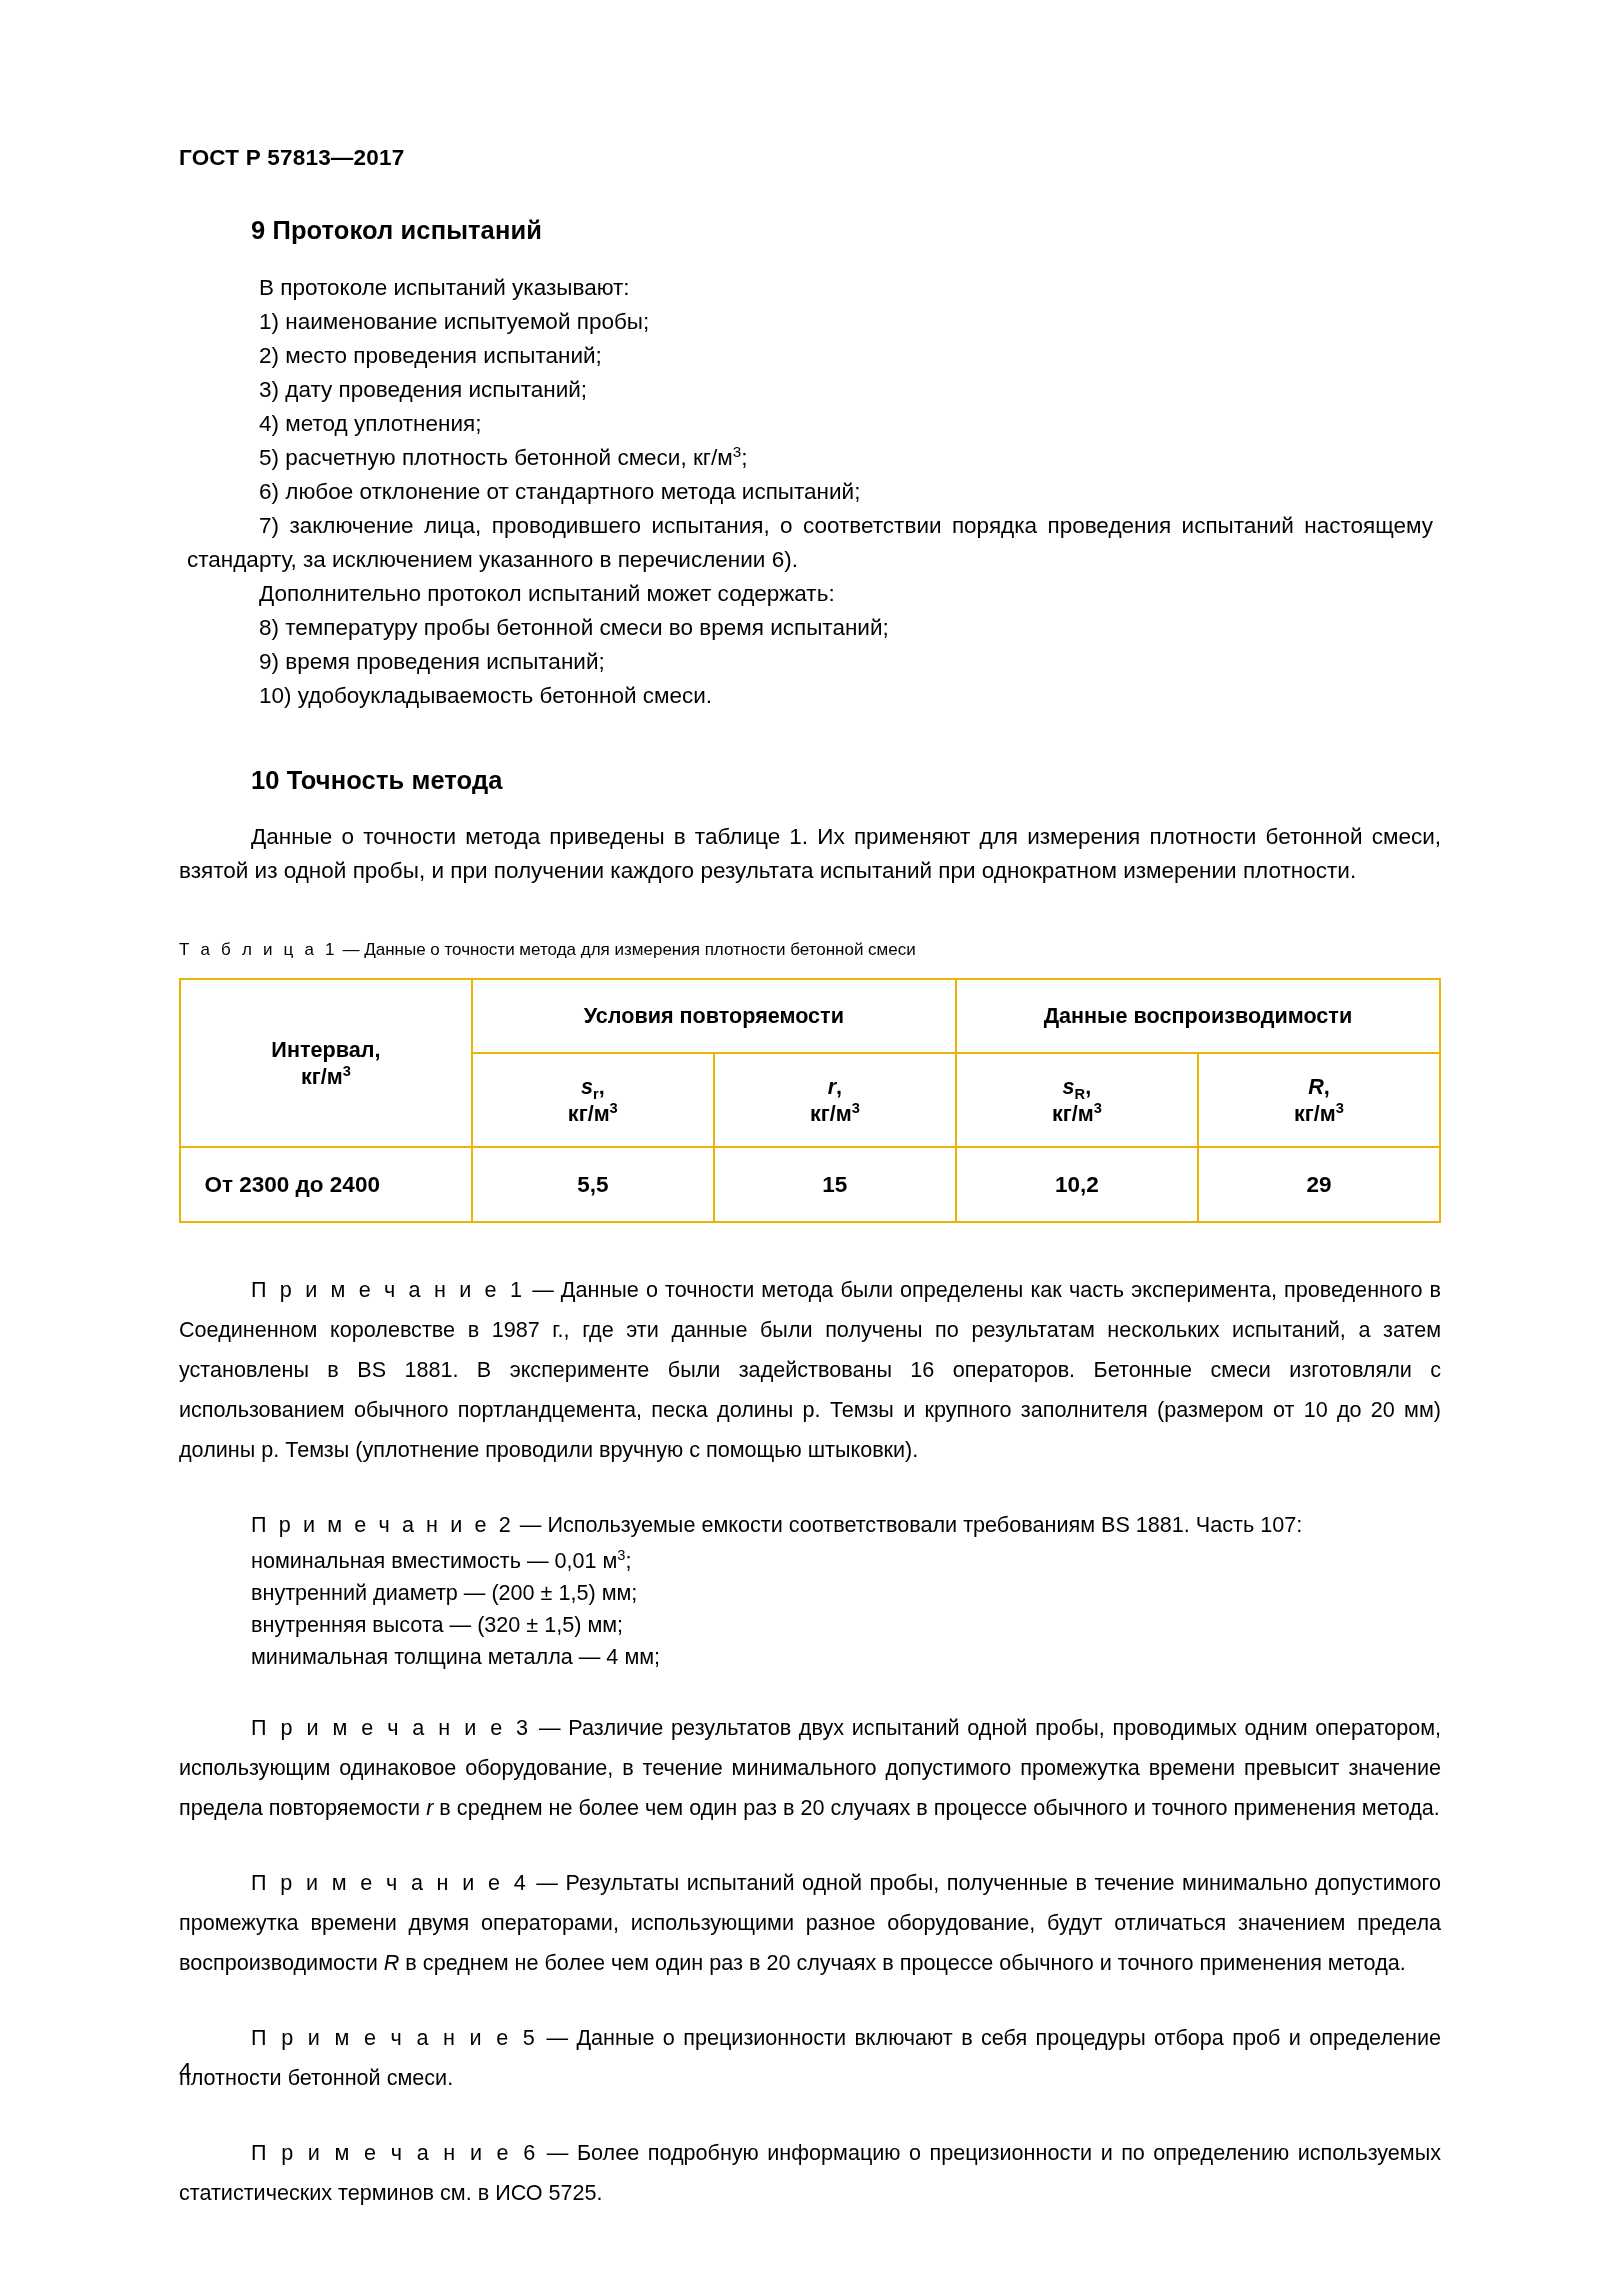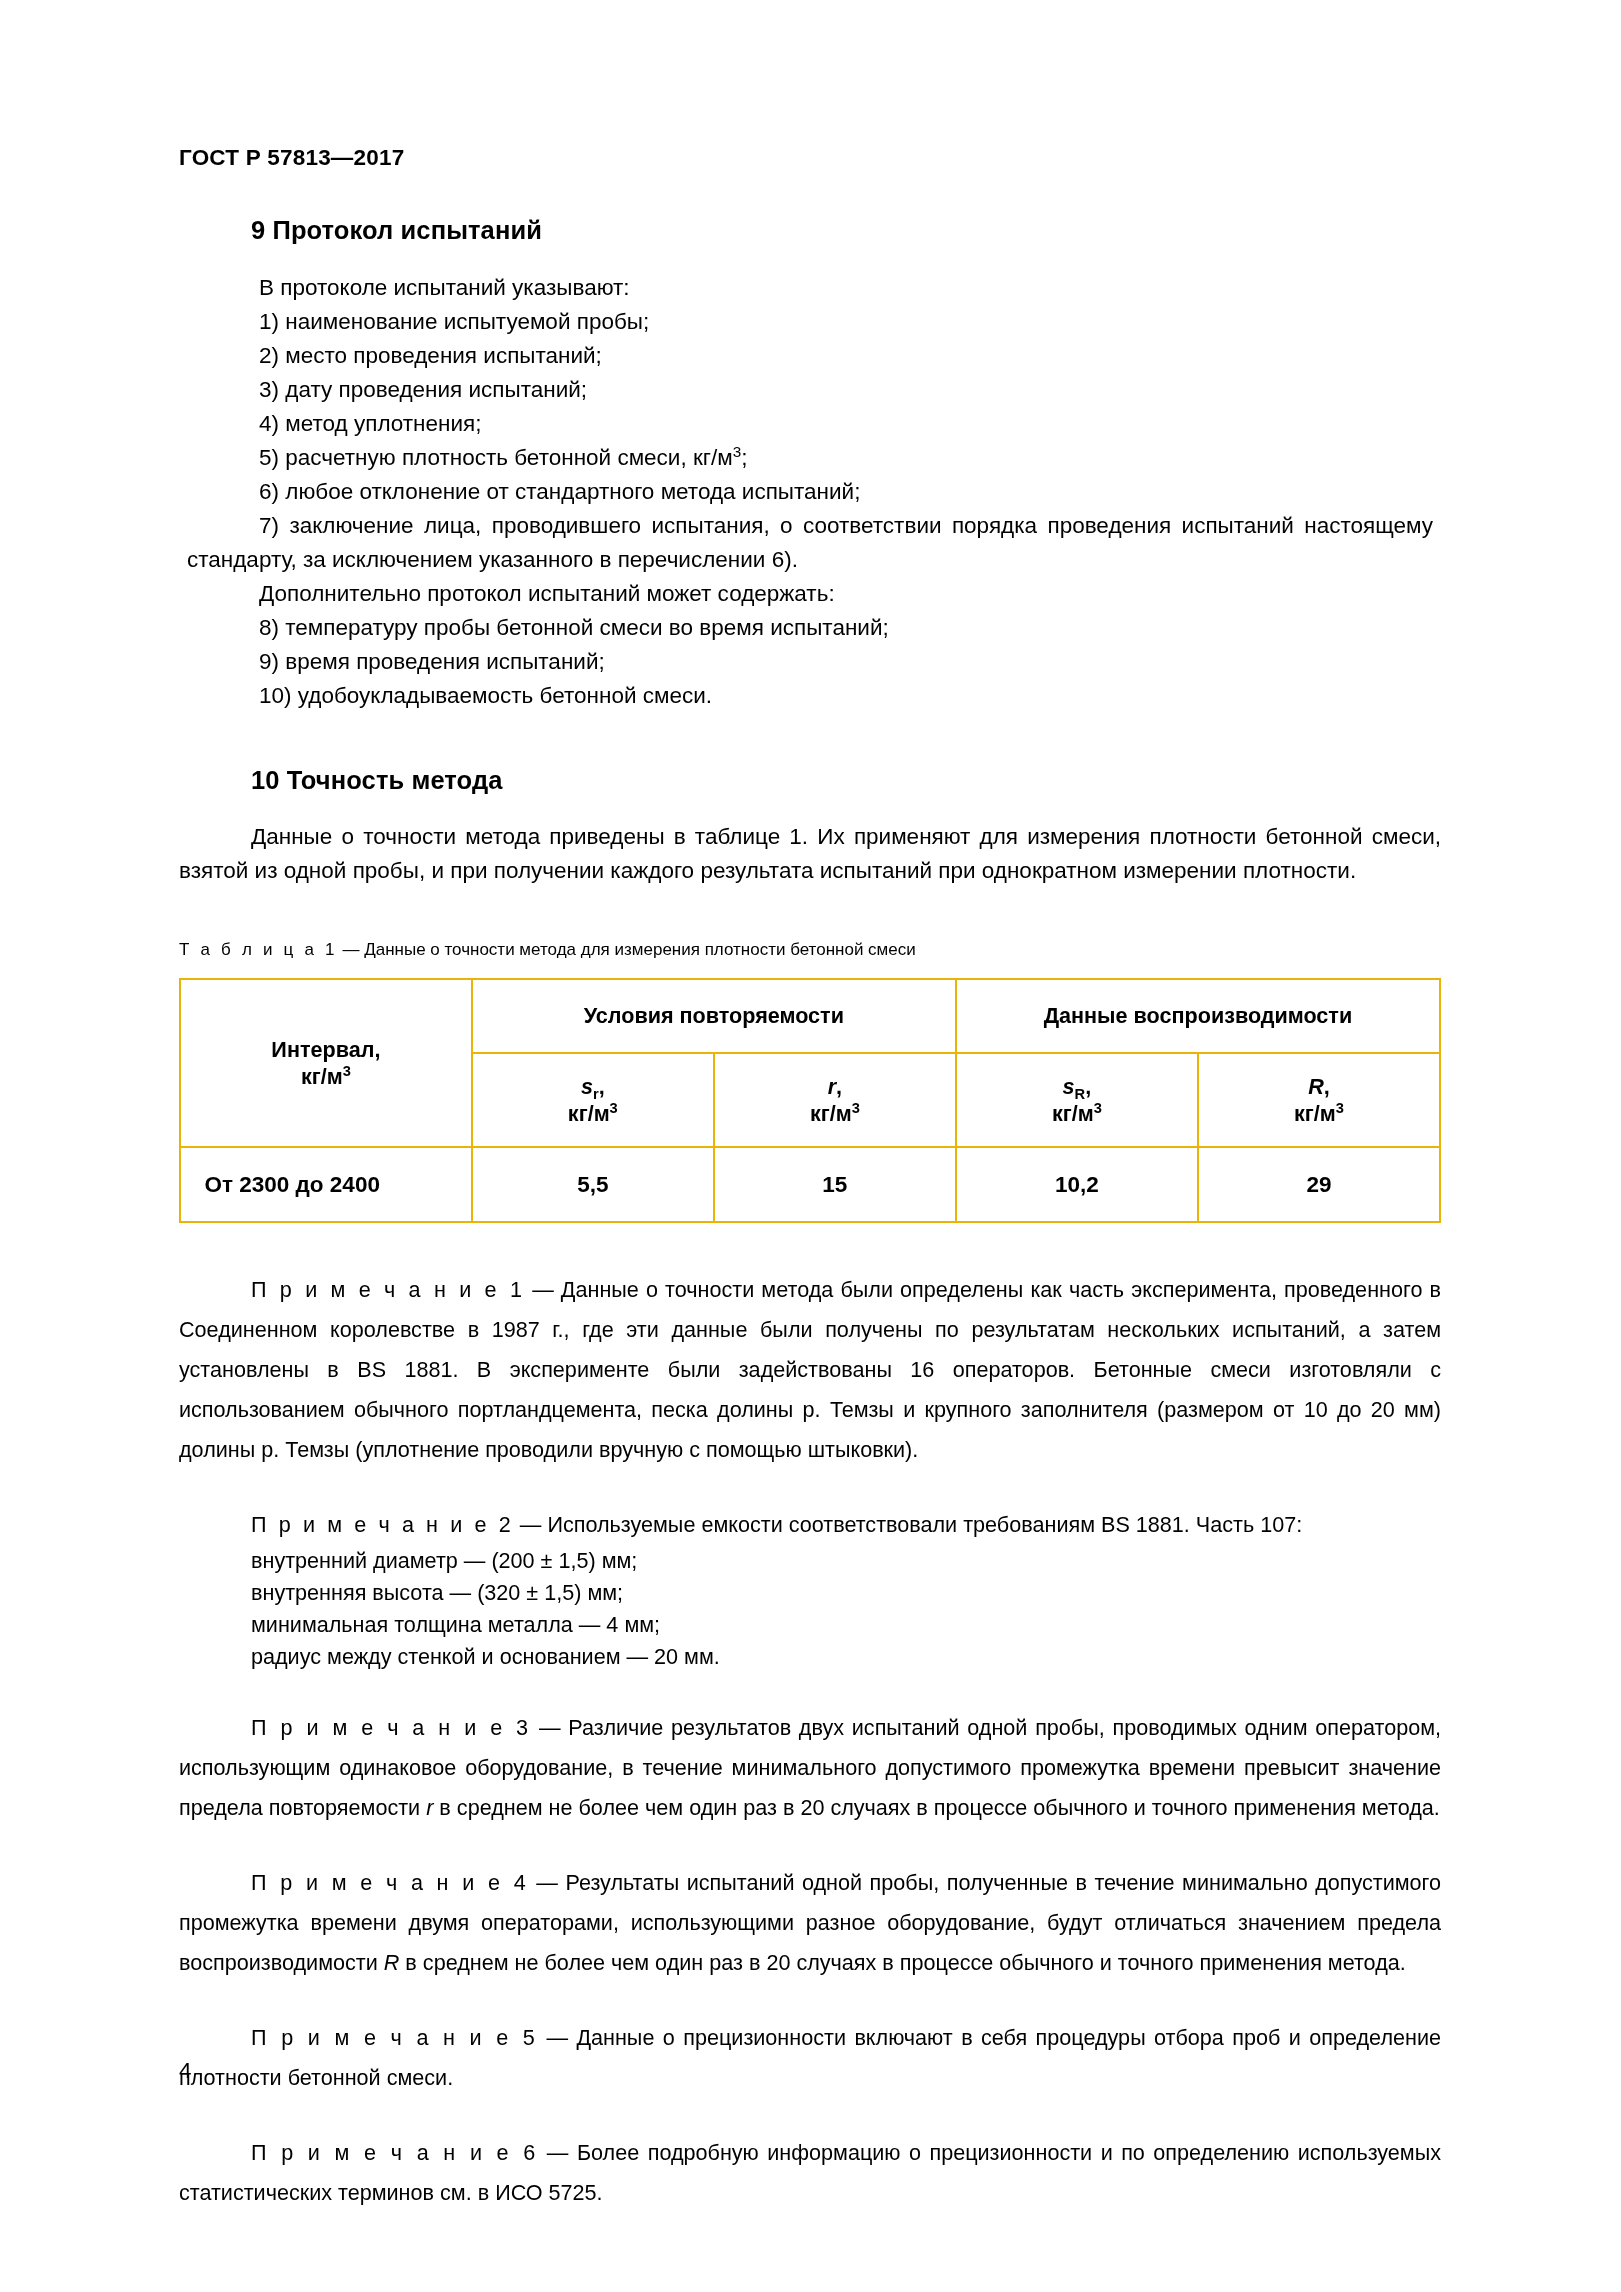--- a/index.html
+++ b/index.html
@@ -214,24 +214,24 @@
     </table>
 
     <div class="gap-lg"></div>
 
     <div class="note-block">
       <p class="note indent"><span class="note-label">П р и м е ч а н и е  1</span> <span>—</span> <span>Данные о точности метода были определены как часть эксперимента, проведенного в Соединенном королевстве в 1987 г., где эти данные были получены по результатам нескольких испытаний, а затем установлены в BS 1881. В эксперименте были задействованы 16 операторов. Бетонные смеси изготовляли с использованием обычного портландцемента, песка долины р. Темзы и крупного заполнителя (размером от 10 до 20 мм) долины р. Темзы (уплотнение проводили вручную с помощью штыковки).</span></p>
     </div>
 
     <div class="note-block">
       <p class="note indent"><span class="note-label">П р и м е ч а н и е  2</span> <span>—</span> <span>Используемые емкости соответствовали требованиям BS 1881. Часть 107:</span></p>
+      <p class="note-sub"><span>номинальная вместимость — 0,01 м</span><sup>3</sup><span>;</span></p>
       <p class="note-sub">внутренний диаметр — (200 ± 1,5) мм;</p>
       <p class="note-sub">внутренняя высота — (320 ± 1,5) мм;</p>
       <p class="note-sub">минимальная толщина металла — 4 мм;</p>
-      <p class="note-sub">радиус между стенкой и основанием — 20 мм.</p>
     </div>
 
     <div class="note-block">
       <p class="note indent"><span class="note-label">П р и м е ч а н и е  3</span> <span>—</span> <span>Различие результатов двух испытаний одной пробы, проводимых одним оператором, использующим одинаковое оборудование, в течение минимального допустимого промежутка времени превысит значение предела повторяемости </span><i class="var">r</i><span> в среднем не более чем один раз в 20 случаях в процессе обычного и точного применения метода.</span></p>
     </div>
 
     <div class="note-block">
       <p class="note indent"><span class="note-label">П р и м е ч а н и е  4</span> <span>—</span> <span>Результаты испытаний одной пробы, полученные в течение минимально допустимого промежутка времени двумя операторами, использующими разное оборудование, будут отличаться значением предела воспроизводимости </span><i class="var">R</i><span> в среднем не более чем один раз в 20 случаях в процессе обычного и точного применения метода.</span></p>
     </div>
 

